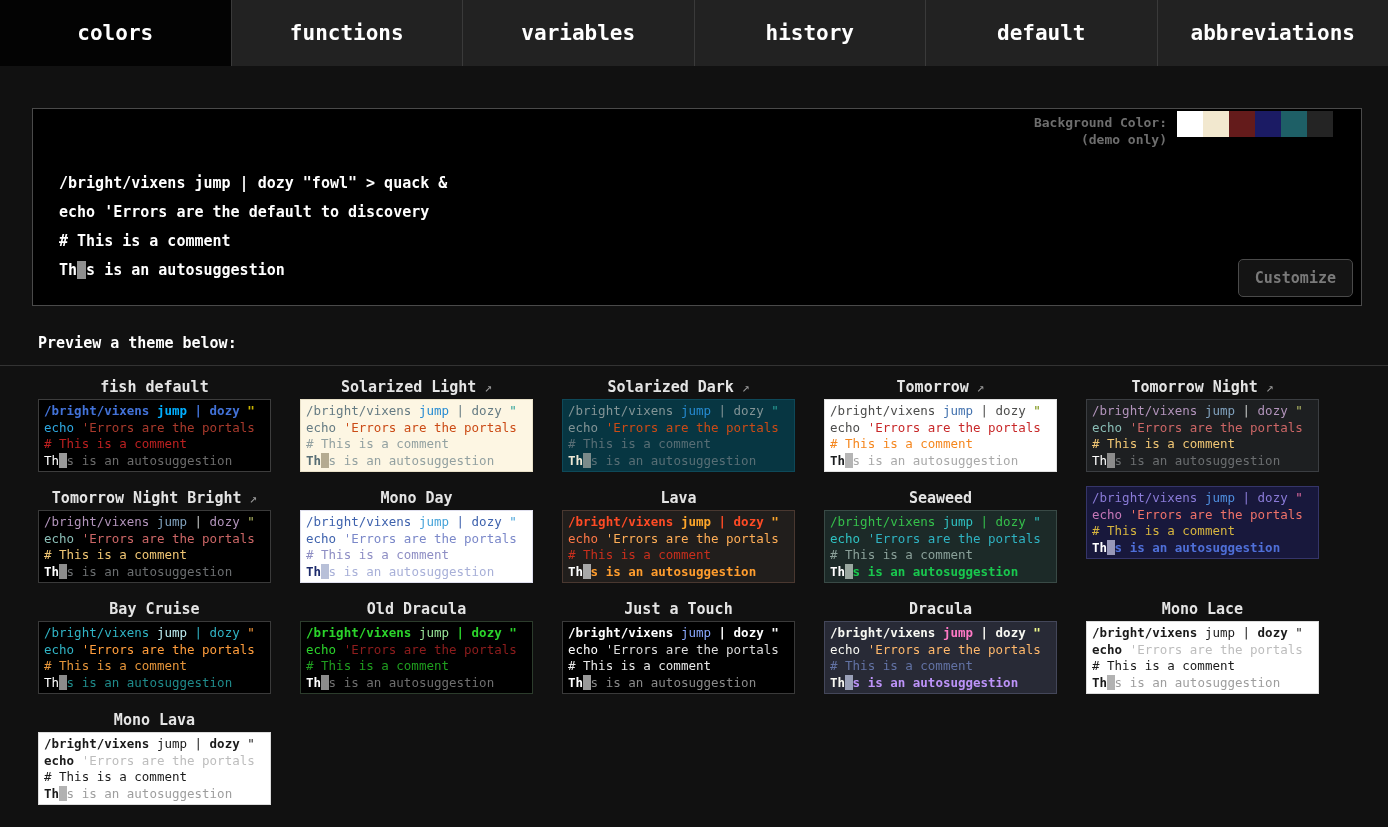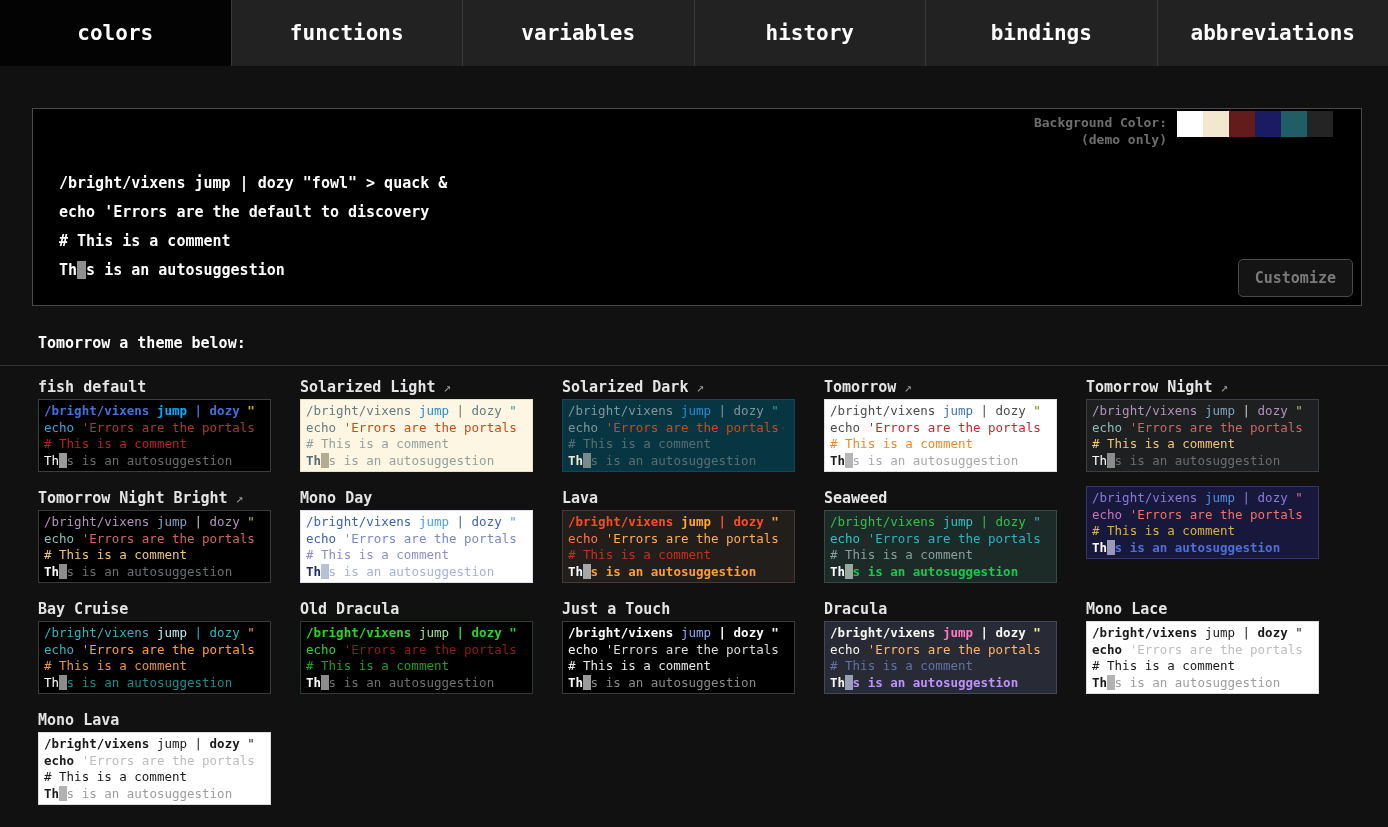--- a/index.html
+++ b/index.html
@@ -99,20 +99,21 @@
     margin: 9px 0 0 38px;
   }
   .theme-name {
     color: #e4e4e4;
     font-size: 15px;
     font-weight: bold;
     height: 24px;
     line-height: 24px;
     white-space: nowrap;
     cursor: pointer;
+    text-align: center;
   }
   .theme-name .arrow { color: #9a9a9a; font-size: 13px; font-weight: normal; }
   .theme-card {
     height: 73px;
     padding: 3px 5px;
     border: 1px solid;
     overflow: hidden;
     white-space: nowrap;
     cursor: pointer;
   }
@@ -123,21 +124,21 @@
   }
 </style>
 </head>
 <body>
 
 <div class="tab-bar">
     <div class="tab active">colors</div>
     <div class="tab">functions</div>
     <div class="tab">variables</div>
     <div class="tab">history</div>
-    <div class="tab">bindings</div>
+    <div class="tab">default</div>
     <div class="tab">abbreviations</div>
   </div>
 
 <div class="terminal">
   <div class="bgcolor-row">
     <div class="bgcolor-labels">
       <div>Background Color:</div>
       <div>(demo only)</div>
     </div>
     <div class="swatches">
@@ -147,21 +148,21 @@
         <div class="swatch" style="background: rgb(27, 27, 100);"></div>
         <div class="swatch" style="background: rgb(30, 95, 102);"></div>
         <div class="swatch" style="background: rgb(36, 36, 36);"></div>
         <div class="swatch" style="background: rgb(0, 0, 0);"></div>
       </div>
   </div>
   <div class="term-lines"><div>/bright/vixens jump | dozy "fowl" &gt; quack &amp;</div><div>echo 'Errors are the default to discovery</div><div># This is a comment</div><div><span>Th</span><span style="background: rgb(142, 142, 142); color: rgb(142, 142, 142);">i</span><span>s is an autosuggestion</span></div></div>
   <button class="customize-btn">Customize</button>
 </div>
 
-<div class="themes-heading">Tomorrow a theme below:</div>
+<div class="themes-heading">Preview a theme below:</div>
 <div class="divider"></div>
 
 <div class="theme-grid">
     <div>
       <div class="theme-name">fish default</div>
       <div class="theme-card" style="background: rgb(0, 0, 0); border-color: rgb(61, 61, 61);">
         <div class="tline"><span style="color: rgb(66, 114, 216); font-weight: 700;">/bright/vixens </span><span style="color: rgb(0, 175, 255); font-weight: 700;">jump</span><span style="color: rgb(66, 114, 216); font-weight: 700;"> | </span><span style="color: rgb(66, 114, 216); font-weight: 700;">dozy</span><span style="color: rgb(201, 180, 0); font-weight: 700;"> "</span></div>
         <div class="tline"><span style="color: rgb(46, 168, 224);">echo </span><span style="color: rgb(169, 58, 44);">'Errors are the portals</span></div>
         <div class="tline"><span style="color: rgb(187, 32, 32);"># This is a comment</span></div>
         <div class="tline"><span style="color: rgb(255, 255, 255);">Th</span><span style="background: rgb(153, 153, 153); color: rgb(153, 153, 153);">i</span><span style="color: rgb(107, 107, 107);">s is an autosuggestion</span></div>

